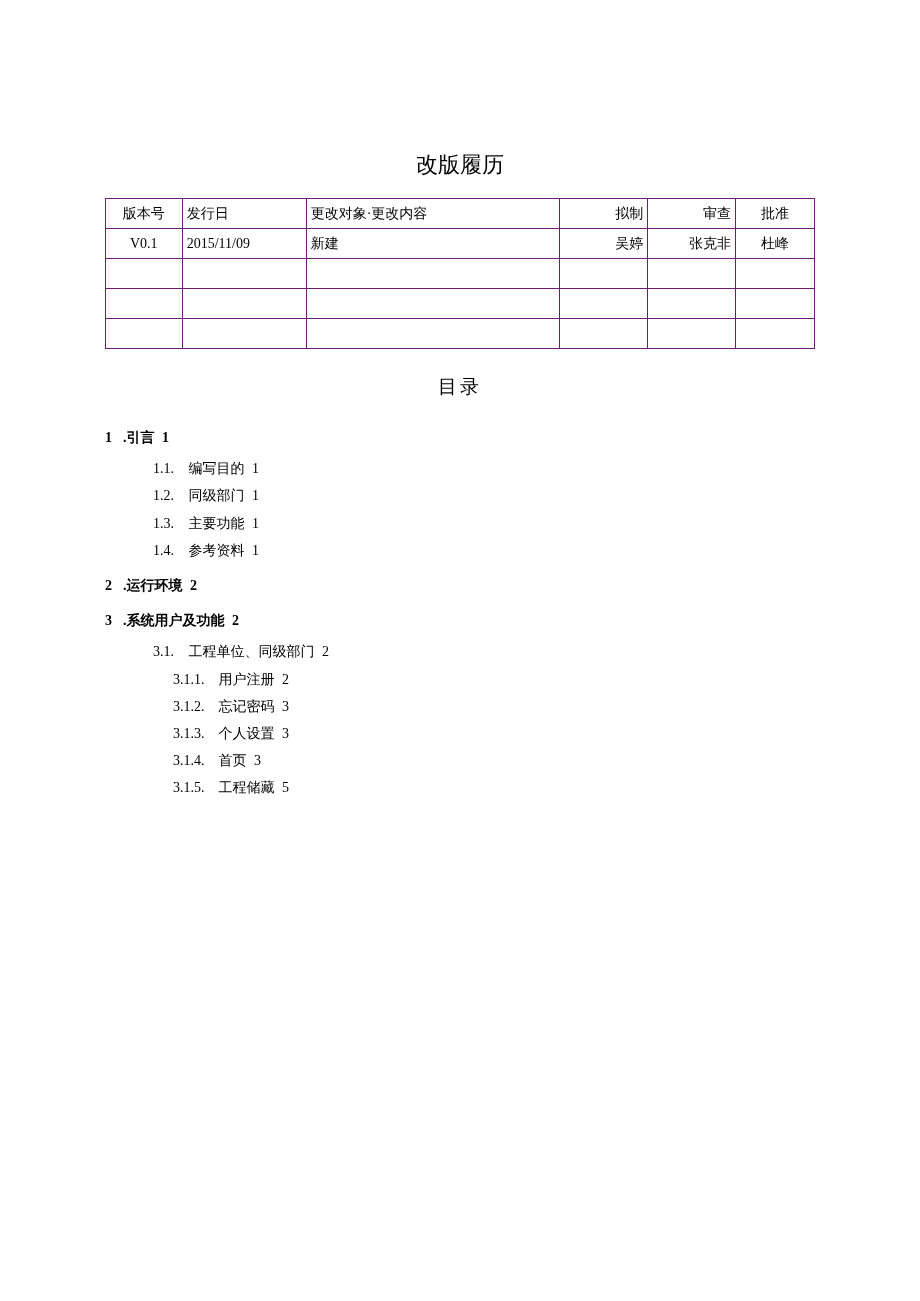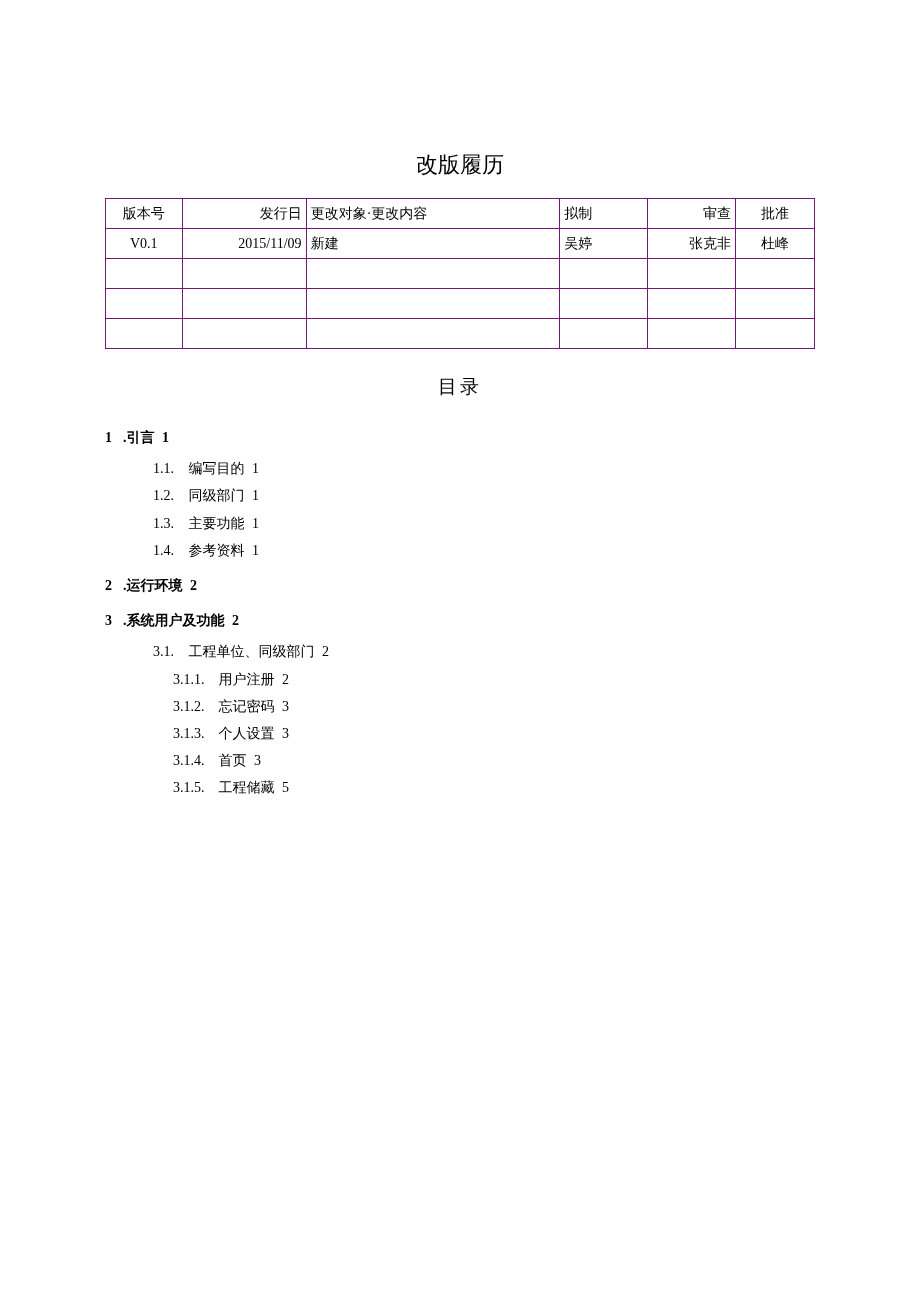--- a/index.html
+++ b/index.html
@@ -32,23 +32,23 @@
       font-size: 14px;
       height: 30px;
       vertical-align: middle;
       padding: 2px 4px;
     }
     th {
       font-weight: normal;
       text-align: center;
     }
     .col-version { width: 68px; text-align: center; }
-    .col-date { width: 110px; text-align: right; }
+    .col-date { width: 110px; text-align: left; }
     .col-change { width: 225px; text-align: left; padding-left: 4px; }
-    .col-author { width: 78px; text-align: left; margin-top: 6px; }
+    .col-author { width: 78px; text-align: right; margin-top: 6px; }
     .col-review { width: 78px; text-align: right; }
     .col-approve { width: 70px; text-align: center; }
     .toc-title {
       text-align: center;
       font-size: 19px;
       margin-top: 10px;
       margin-bottom: 25px;
       font-family: "SimSun", "宋体", serif;
       letter-spacing: 3px;
     }

